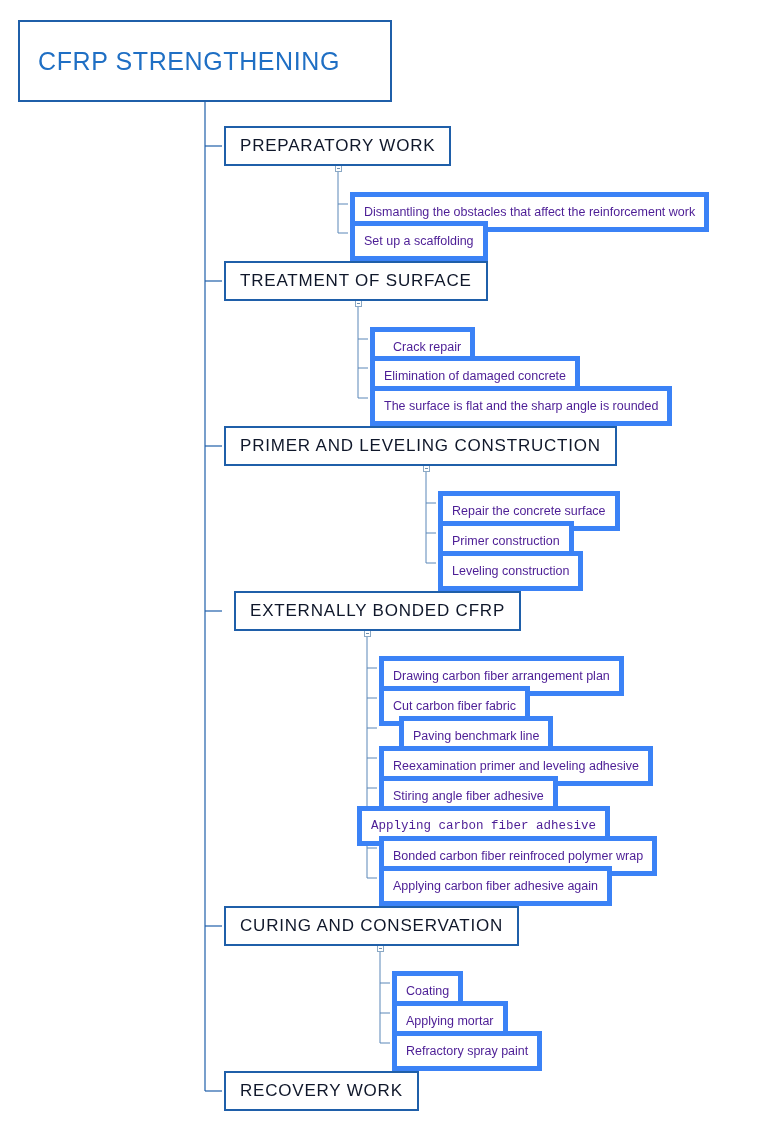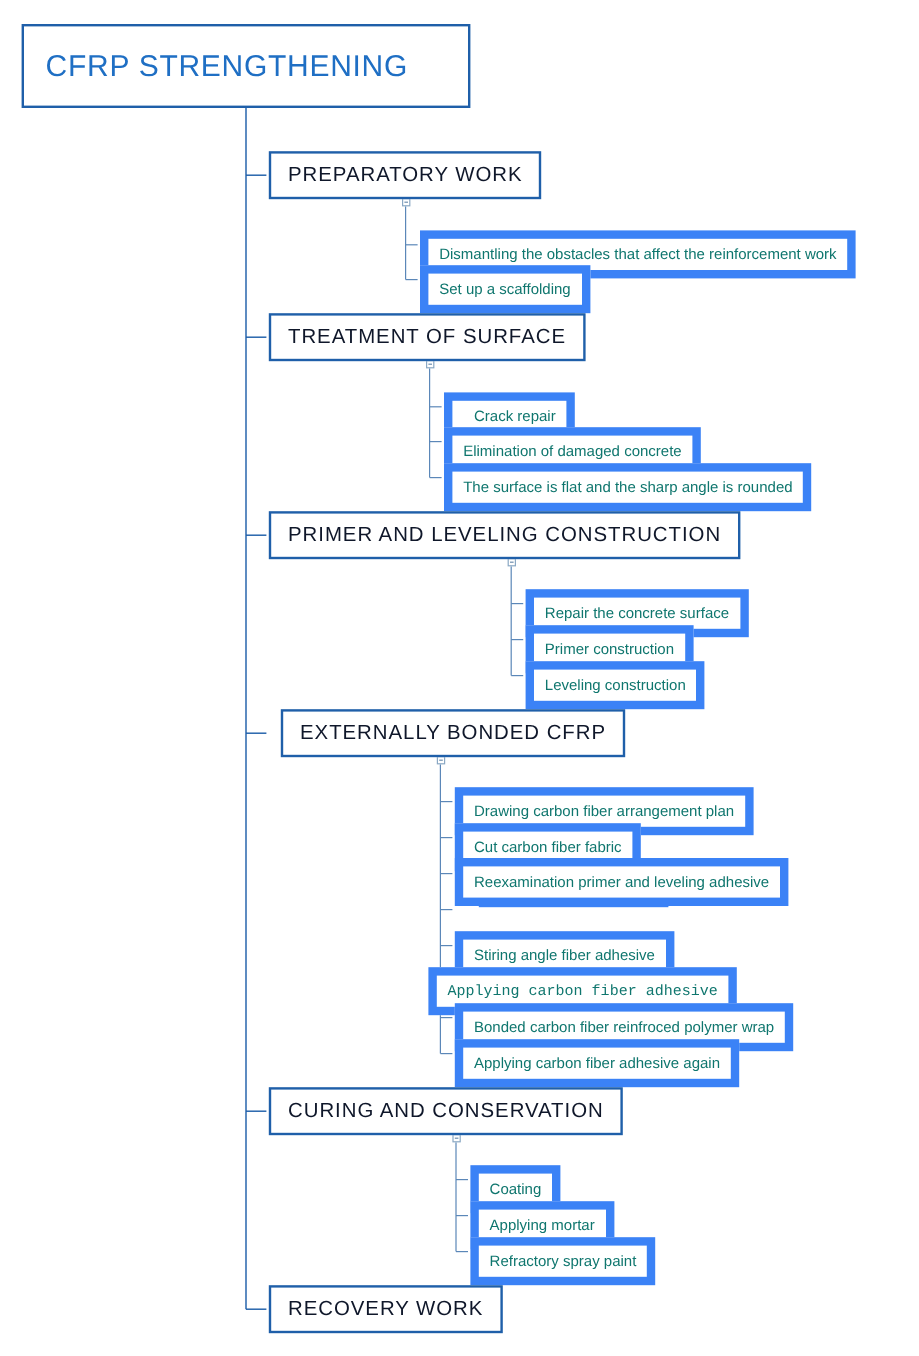--- a/index.html
+++ b/index.html
@@ -28,37 +28,37 @@
   }
   
   .root {
     border: 2px solid #1f5fa9;
     color: #1f6fc4;
     font-size: 25px;
     letter-spacing: 0.6px;
     padding: 12px 18px;
     display: flex;
     align-items: center;
-    height: 70px;
+    height: 82px;
   }
   
   .l1 {
     border: 2px solid #1f5fa9;
     color: #0f172a;
     font-size: 17px;
     letter-spacing: 0.8px;
     padding: 0 14px;
     display: flex;
     align-items: center;
     height: 40px;
   }
   
   .l2 {
-    border: 7px solid #3b82f6;
-    color: #0f766e;
+    border: 5px solid #3b82f6;
+    color: #4c1d95;
     font-size: 12.5px;
     padding: 0 9px;
     display: flex;
     align-items: center;
     height: 40px;
   }
   .connector {
     position: absolute;
     pointer-events: none;
   }
@@ -181,21 +181,21 @@
   </div>
   <div class="node l2" style="left:379px; top:656px;">
     <span>Drawing carbon fiber arrangement plan</span>
   </div>
   <div class="node l2" style="left:379px; top:686px;">
     <span>Cut carbon fiber fabric</span>
   </div>
   <div class="node l2" style="left:399px; top:716px;">
     <span>Paving benchmark line</span>
   </div>
-  <div class="node l2" style="left:379px; top:715px;">
+  <div class="node l2" style="left:379px; top:746px;">
     <span>Reexamination primer and leveling adhesive</span>
   </div>
   <div class="node l2" style="left:379px; top:776px;">
     <span>Stiring angle fiber adhesive</span>
   </div>
   <div class="node l2" style="left:357px; top:806px;font-family:Liberation Mono, monospace;">
     <span>Applying carbon fiber adhesive</span>
   </div>
   <div class="node l2" style="left:379px; top:836px;">
     <span>Bonded carbon fiber reinfroced polymer wrap</span>

